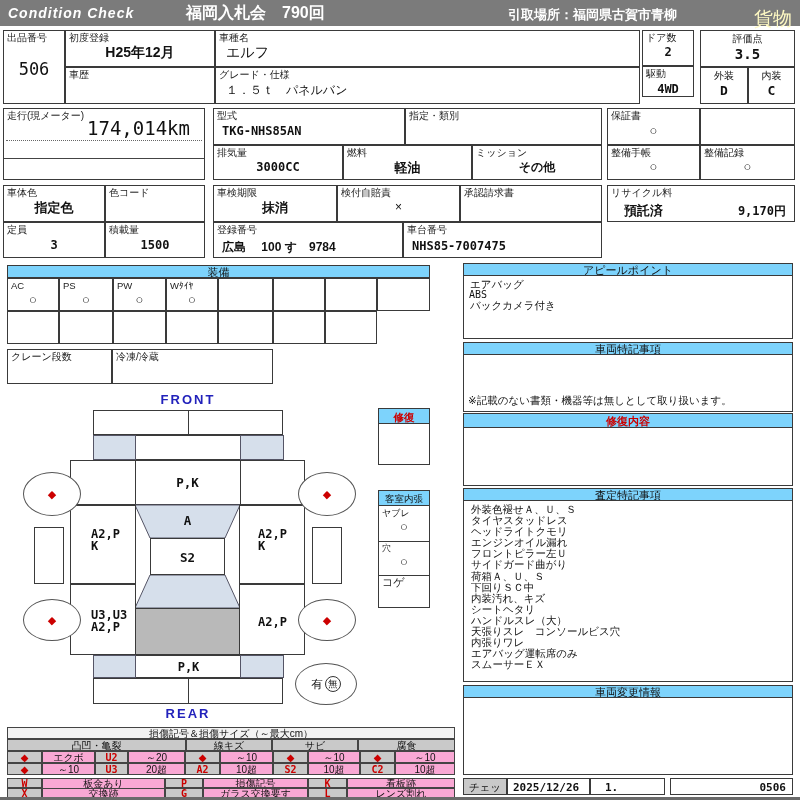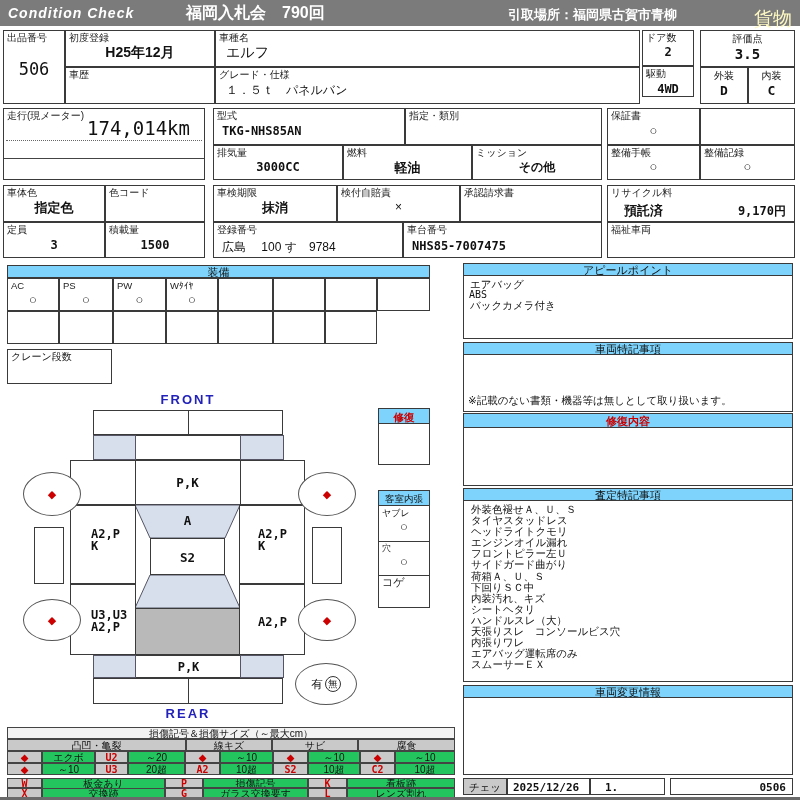--- a/index.html
+++ b/index.html
@@ -12,21 +12,21 @@
   .lv{position:absolute;white-space:nowrap}
   .mono{font-family:"DejaVu Sans Mono","Liberation Mono",monospace}
   .ghead{position:absolute;box-sizing:border-box;background:#7dd3fc;border:1px solid #3a3a3a;text-align:center;font-size:11px;line-height:13px;overflow:hidden}
   .red{color:#c00}
   .blue{color:#2222bb}
   .shade{position:absolute;box-sizing:border-box;background:#d6dfeb;border:1px solid #556}
   .ell{position:absolute;box-sizing:border-box;border:1.2px solid #555;border-radius:50%;background:#fff;display:flex;align-items:center;justify-content:center}
   .dia{color:#c00;font-size:11px;line-height:11px}
   .pre{white-space:pre-line}
   .vline{position:absolute;top:0;bottom:0;border-left:1px solid #3a3a3a}
-  .cell{position:absolute;box-sizing:border-box;border:1px solid #444;background:#22c55e;text-align:center;font-size:10px;line-height:11px;overflow:hidden}
+  .cell{position:absolute;box-sizing:border-box;border:1px solid #444;background:#f9a8d4;text-align:center;font-size:10px;line-height:11px;overflow:hidden}
   .gcell{background:#c9c9c9}
   .circ{display:inline-flex;align-items:center;justify-content:center;border:1.2px solid #333;border-radius:50%;width:14px;height:14px;font-size:9.5px;line-height:9.5px;margin-left:2px}
 </style>
 </head>
 <body>
 
 <div class="sheet">
 
   <div class="topbar">
     <span class="lv" style="left:8px;top:5px;font-size:14px;font-weight:bold;font-style:italic;letter-spacing:1px">Condition  Check</span>
@@ -135,33 +135,30 @@
   </div>
   <div class="box" style="left:337px;top:185px;width:123px;height:37px">
     <span class="lbl">検付自賠責</span>
     <div class="cv" style="top:14px;font-size:12px">×</div>
   </div>
   <div class="box" style="left:460px;top:185px;width:142px;height:37px">
     <span class="lbl">承認請求書</span>
   </div>
   <div class="box" style="left:213px;top:222px;width:190px;height:36px">
     <span class="lbl">登録番号</span>
-    <div class="lv" style="left:8px;top:16px;font-size:12px;font-weight:normal">広島　 100 す　9784</div>
+    <div class="lv" style="left:8px;top:16px;font-size:12px;font-weight:bold">広島　 100 す　9784</div>
   </div>
   <div class="box" style="left:403px;top:222px;width:199px;height:36px">
     <span class="lbl">車台番号</span>
     <div class="lv mono" style="left:8px;top:16px;font-size:12px;font-weight:bold">NHS85-7007475</div>
   </div>
   <div class="box" style="left:607px;top:185px;width:188px;height:37px">
     <span class="lbl">リサイクル料</span>
     <div class="lv" style="left:16px;top:16px;font-size:13px;font-weight:bold">預託済</div>
     <div class="lv mono" style="right:8px;top:17px;font-size:12px;font-weight:bold">9,170円</div>
-  </div>
-  <div class="box" style="left:607px;top:222px;width:188px;height:36px">
-    <span class="lbl">福祉車両</span>
   </div>
 
   <div class="ghead" style="left:7px;top:265px;width:423px;height:13px">装備</div>
   <div class="box" style="left:7px;top:278px;width:52px;height:33px">
     <span class="lbl" style="font-size:9.5px">AC</span>
     <div class="cv" style="top:13px;font-size:13px">○</div>
   </div>
   <div class="box" style="left:59px;top:278px;width:54px;height:33px">
     <span class="lbl" style="font-size:9.5px">PS</span>
     <div class="cv" style="top:13px;font-size:13px">○</div>
@@ -180,20 +177,23 @@
   <div class="box" style="left:377px;top:278px;width:53px;height:33px"></div>
   <div class="box" style="left:7px;top:311px;width:52px;height:33px"></div>
   <div class="box" style="left:59px;top:311px;width:54px;height:33px"></div>
   <div class="box" style="left:113px;top:311px;width:53px;height:33px"></div>
   <div class="box" style="left:166px;top:311px;width:52px;height:33px"></div>
   <div class="box" style="left:218px;top:311px;width:55px;height:33px"></div>
   <div class="box" style="left:273px;top:311px;width:52px;height:33px"></div>
   <div class="box" style="left:325px;top:311px;width:52px;height:33px"></div>
   <div class="box" style="left:7px;top:349px;width:105px;height:35px">
     <span class="lbl">クレーン段数</span>
+  </div>
+  <div class="box" style="left:112px;top:349px;width:161px;height:35px">
+    <span class="lbl">冷凍/冷蔵</span>
   </div>
 
   <div class="box" style="left:463px;top:263px;width:330px;height:76px">
     <div class="ghead" style="left:-1px;top:-1px;width:330px;height:13px">アピールポイント</div>
     <div class="lv" style="left:6px;top:15px;font-size:10.5px;line-height:10.5px">エアバッグ</div>
     <div class="lv mono" style="left:5px;top:26px;font-size:10px;line-height:10px">ABS</div>
     <div class="lv" style="left:6px;top:36px;font-size:10.5px;line-height:10.5px">バックカメラ付き</div>
   </div>
   <div class="box" style="left:463px;top:342px;width:330px;height:70px">
     <div class="ghead" style="left:-1px;top:-1px;width:330px;height:13px">車両特記事項</div>

